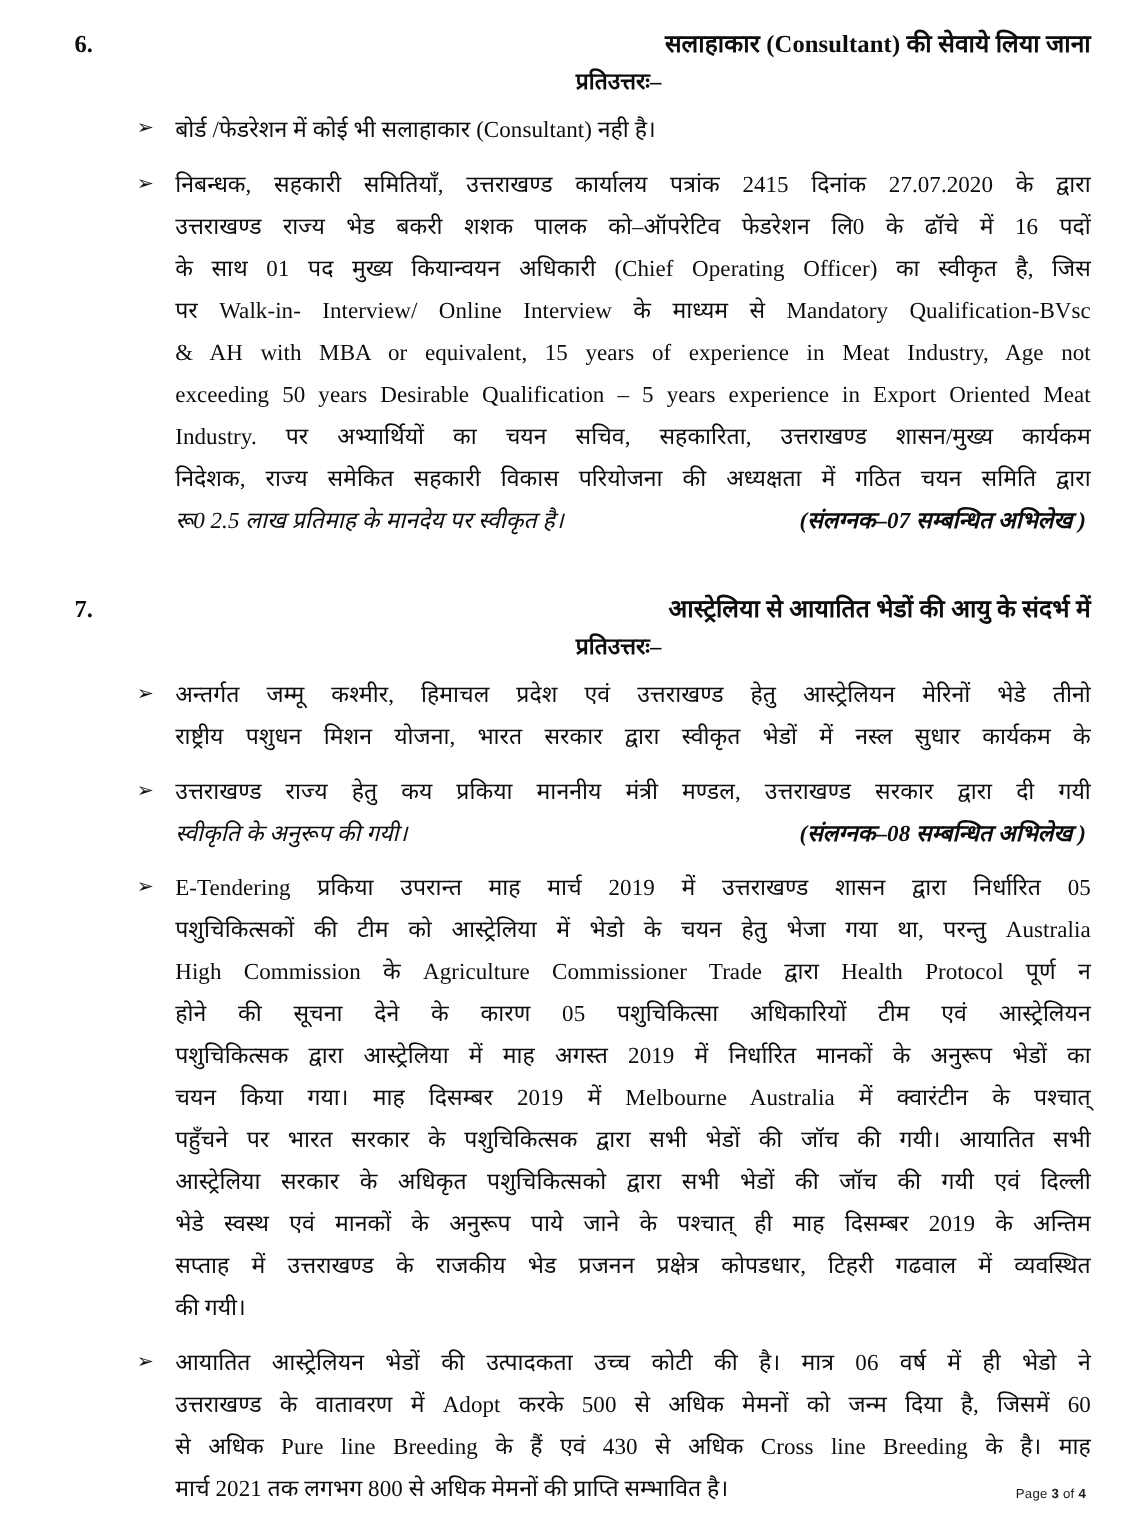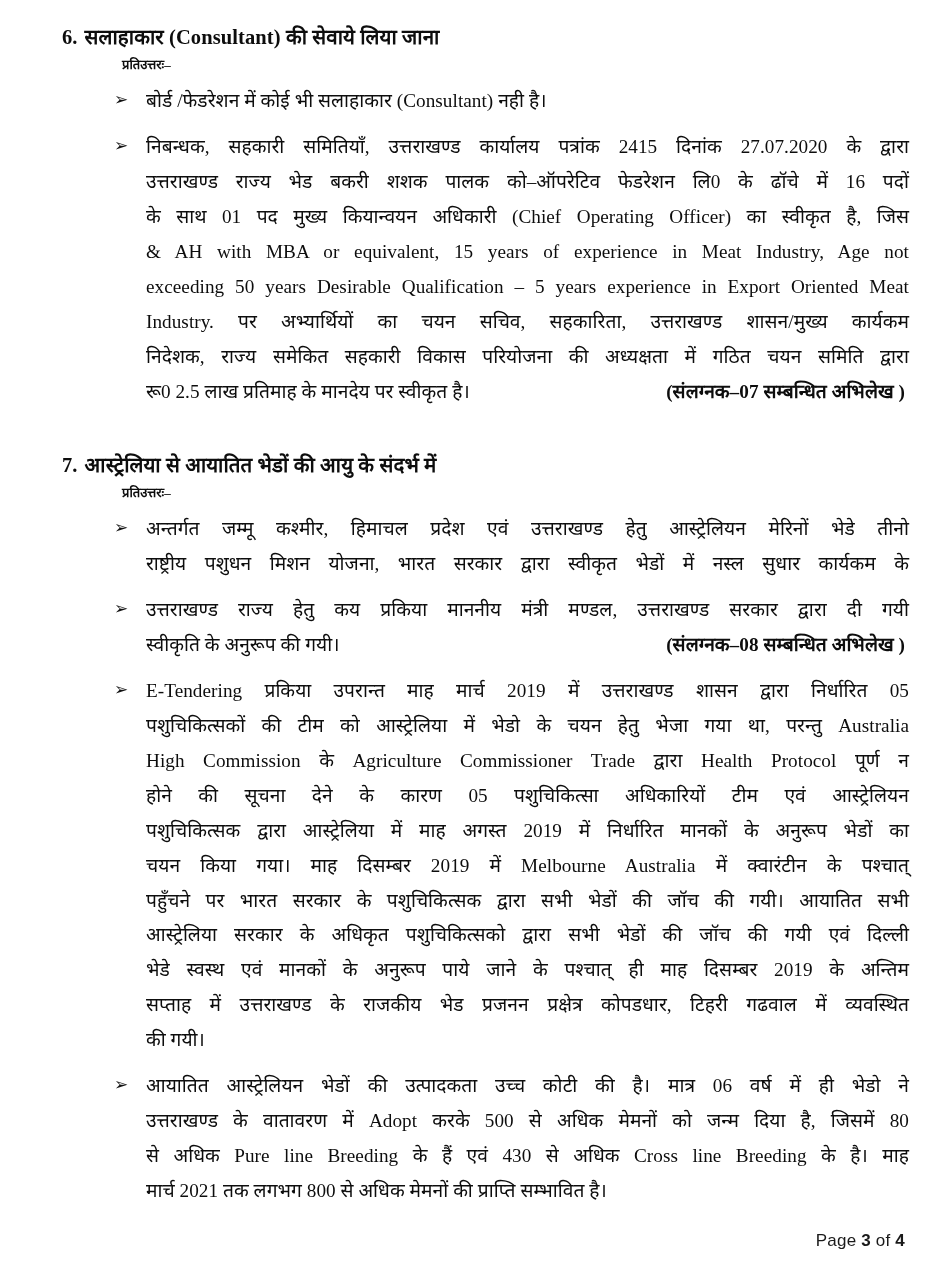--- a/index.html
+++ b/index.html
@@ -36,28 +36,30 @@
     line-height: 1.34;
     letter-spacing: 0.1px;
     margin: 0 0 4px 0;
   }
   .section-num {
     flex: 0 0 auto;
     margin-right: 7px;
   }
   .section-title {
     flex: 1 1 auto;
+    text-align: right;
   }
 
   
   .reply-label {
     font-weight: bold;
-    font-size: 13px;
+    font-size: 19px;
     line-height: 1.3;
     margin: 6px 0 10px 60px;
+    text-align: center;
   }
 
   
   .bullet-list {
     margin: 0;
     padding: 0;
     list-style: none;
   }
   .bullet-item {
     position: relative;
@@ -107,32 +109,33 @@
   .attach {
     font-weight: bold;
     white-space: nowrap;
   }
   .line.with-attach {
     display: flex;
     justify-content: space-between;
     align-items: baseline;
     gap: 24px;
     text-align: left;
+    font-style: italic;
   }
   .line.with-attach .seg-left { flex: 0 1 auto; }
   .line.with-attach .seg-right { flex: 0 0 auto; padding-right: 4px; }
 
   .section-gap { height: 40px; }
 
   
   .footer {
     position: absolute;
     right: 44px;
     bottom: 18px;
-    font-size: 17px;
+    font-size: 11px;
     font-family: "Liberation Sans", sans-serif;
     color: #1a1a1a;
     letter-spacing: 0.2px;
   }
   .footer b { font-weight: bold; }
 </style>
 </head>
 <body>
 
 <div class="page">
@@ -152,20 +155,21 @@
           <span class="line left">बोर्ड /फेडरेशन में कोई भी सलाहाकार (Consultant) नही है।</span>
         </span>
       </li>
 
       <li class="bullet-item">
         <span class="bullet-marker">➢</span>
         <span class="bullet-text">
           <span class="line spread">निबन्धक, सहकारी समितियाँ, उत्तराखण्ड कार्यालय पत्रांक 2415 दिनांक 27.07.2020 के द्वारा</span>
           <span class="line spread">उत्तराखण्ड राज्य भेड बकरी शशक पालक को–ऑपरेटिव फेडरेशन लि0 के ढॉचे में 16 पदों</span>
           <span class="line spread">के साथ 01 पद मुख्य कियान्वयन अधिकारी (Chief Operating Officer) का स्वीकृत है, जिस</span>
+          <span class="line spread rm">पर Walk-in- Interview/ Online Interview  के माध्यम से Mandatory Qualification-BVsc</span>
           <span class="line spread rm">&amp; AH with MBA or equivalent, 15 years of experience in Meat Industry, Age not</span>
           <span class="line spread rm">exceeding 50 years Desirable Qualification – 5 years experience in Export Oriented Meat</span>
           <span class="line spread">Industry. पर अभ्यार्थियों का चयन सचिव, सहकारिता, उत्तराखण्ड शासन/मुख्य कार्यकम</span>
           <span class="line spread">निदेशक, राज्य समेकित सहकारी विकास परियोजना की अध्यक्षता में गठित चयन समिति द्वारा</span>
           <span class="line with-attach">
             <span class="seg-left">रू0 2.5 लाख प्रतिमाह के मानदेय पर स्वीकृत है।</span>
             <span class="seg-right attach">(संलग्नक–07 सम्बन्धित अभिलेख )</span>
           </span>
         </span>
       </li>
@@ -217,21 +221,21 @@
           <span class="line spread">भेडे स्वस्थ एवं मानकों के अनुरूप पाये जाने के पश्चात् ही माह दिसम्बर 2019 के अन्तिम</span>
           <span class="line spread">सप्ताह में उत्तराखण्ड के राजकीय भेड प्रजनन प्रक्षेत्र कोपडधार, टिहरी गढवाल में व्यवस्थित</span>
           <span class="line left">की गयी।</span>
         </span>
       </li>
 
       <li class="bullet-item">
         <span class="bullet-marker">➢</span>
         <span class="bullet-text">
           <span class="line spread">आयातित आस्ट्रेलियन भेडों की उत्पादकता उच्च कोटी की है। मात्र 06 वर्ष में ही भेडो ने</span>
-          <span class="line spread">उत्तराखण्ड के वातावरण में Adopt करके 500 से अधिक मेमनों को जन्म दिया है, जिसमें 80</span>
+          <span class="line spread">उत्तराखण्ड के वातावरण में Adopt करके 500 से अधिक मेमनों को जन्म दिया है, जिसमें 60</span>
           <span class="line spread">से अधिक Pure line Breeding के हैं एवं 430 से अधिक Cross line Breeding के है। माह</span>
           <span class="line left">मार्च 2021 तक लगभग 800 से अधिक मेमनों की प्राप्ति सम्भावित है।</span>
         </span>
       </li>
 
     </ul>
   </div>
 
   <div class="footer">
     <span>Page</span>

